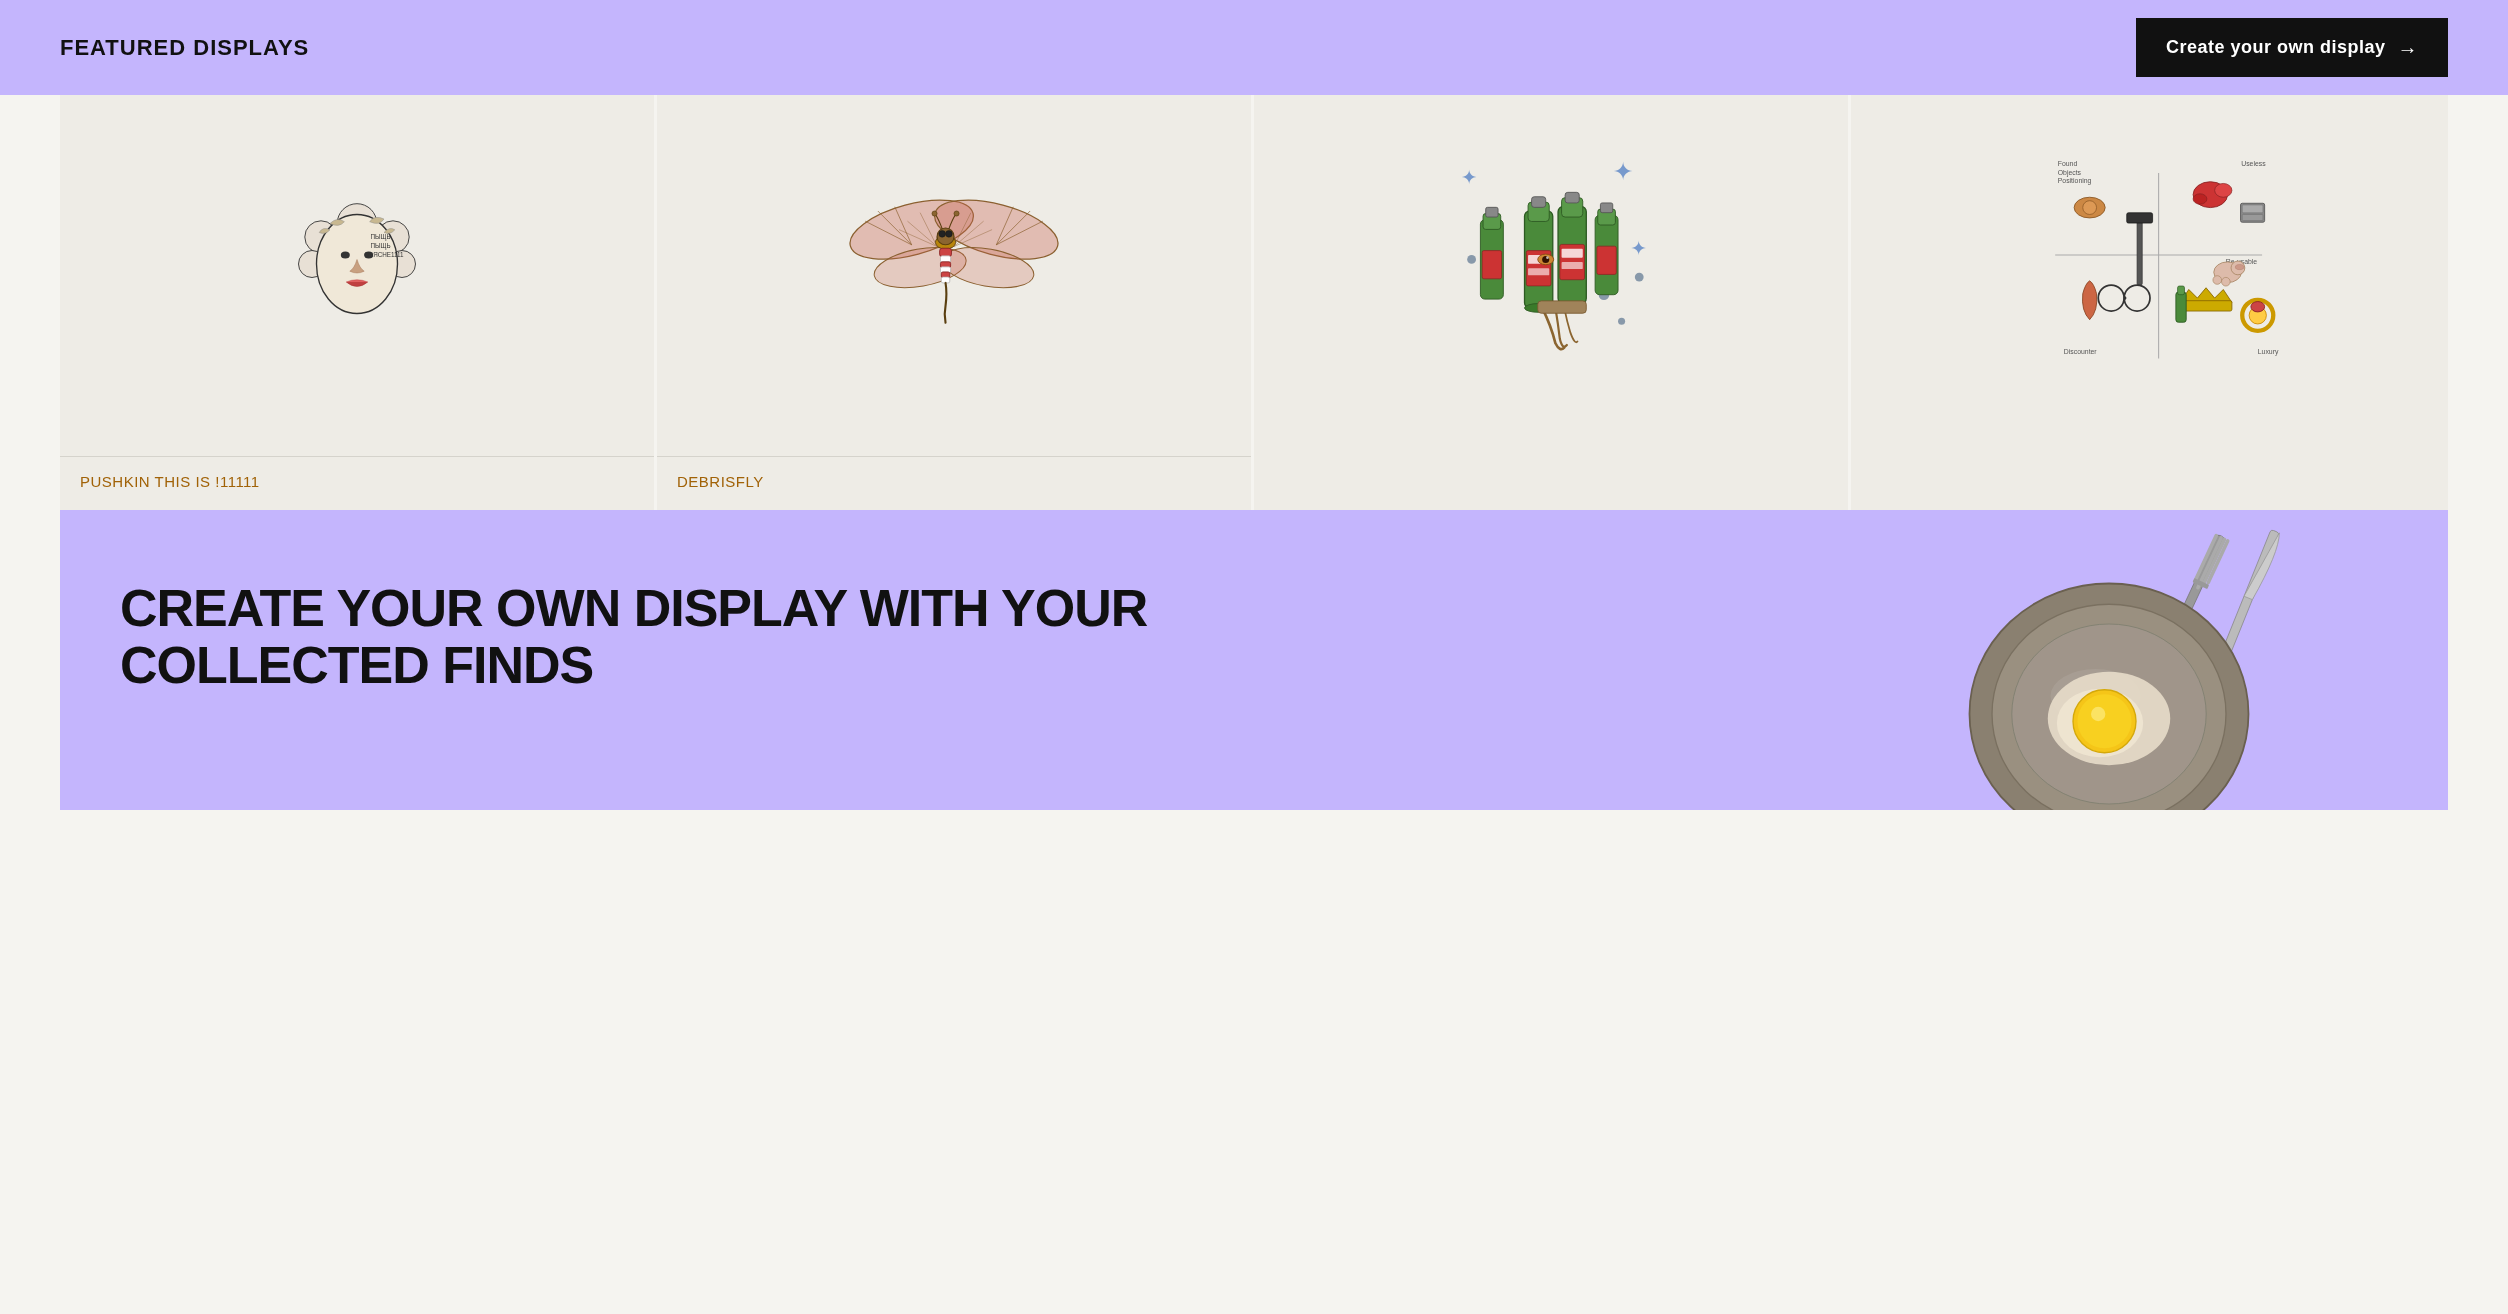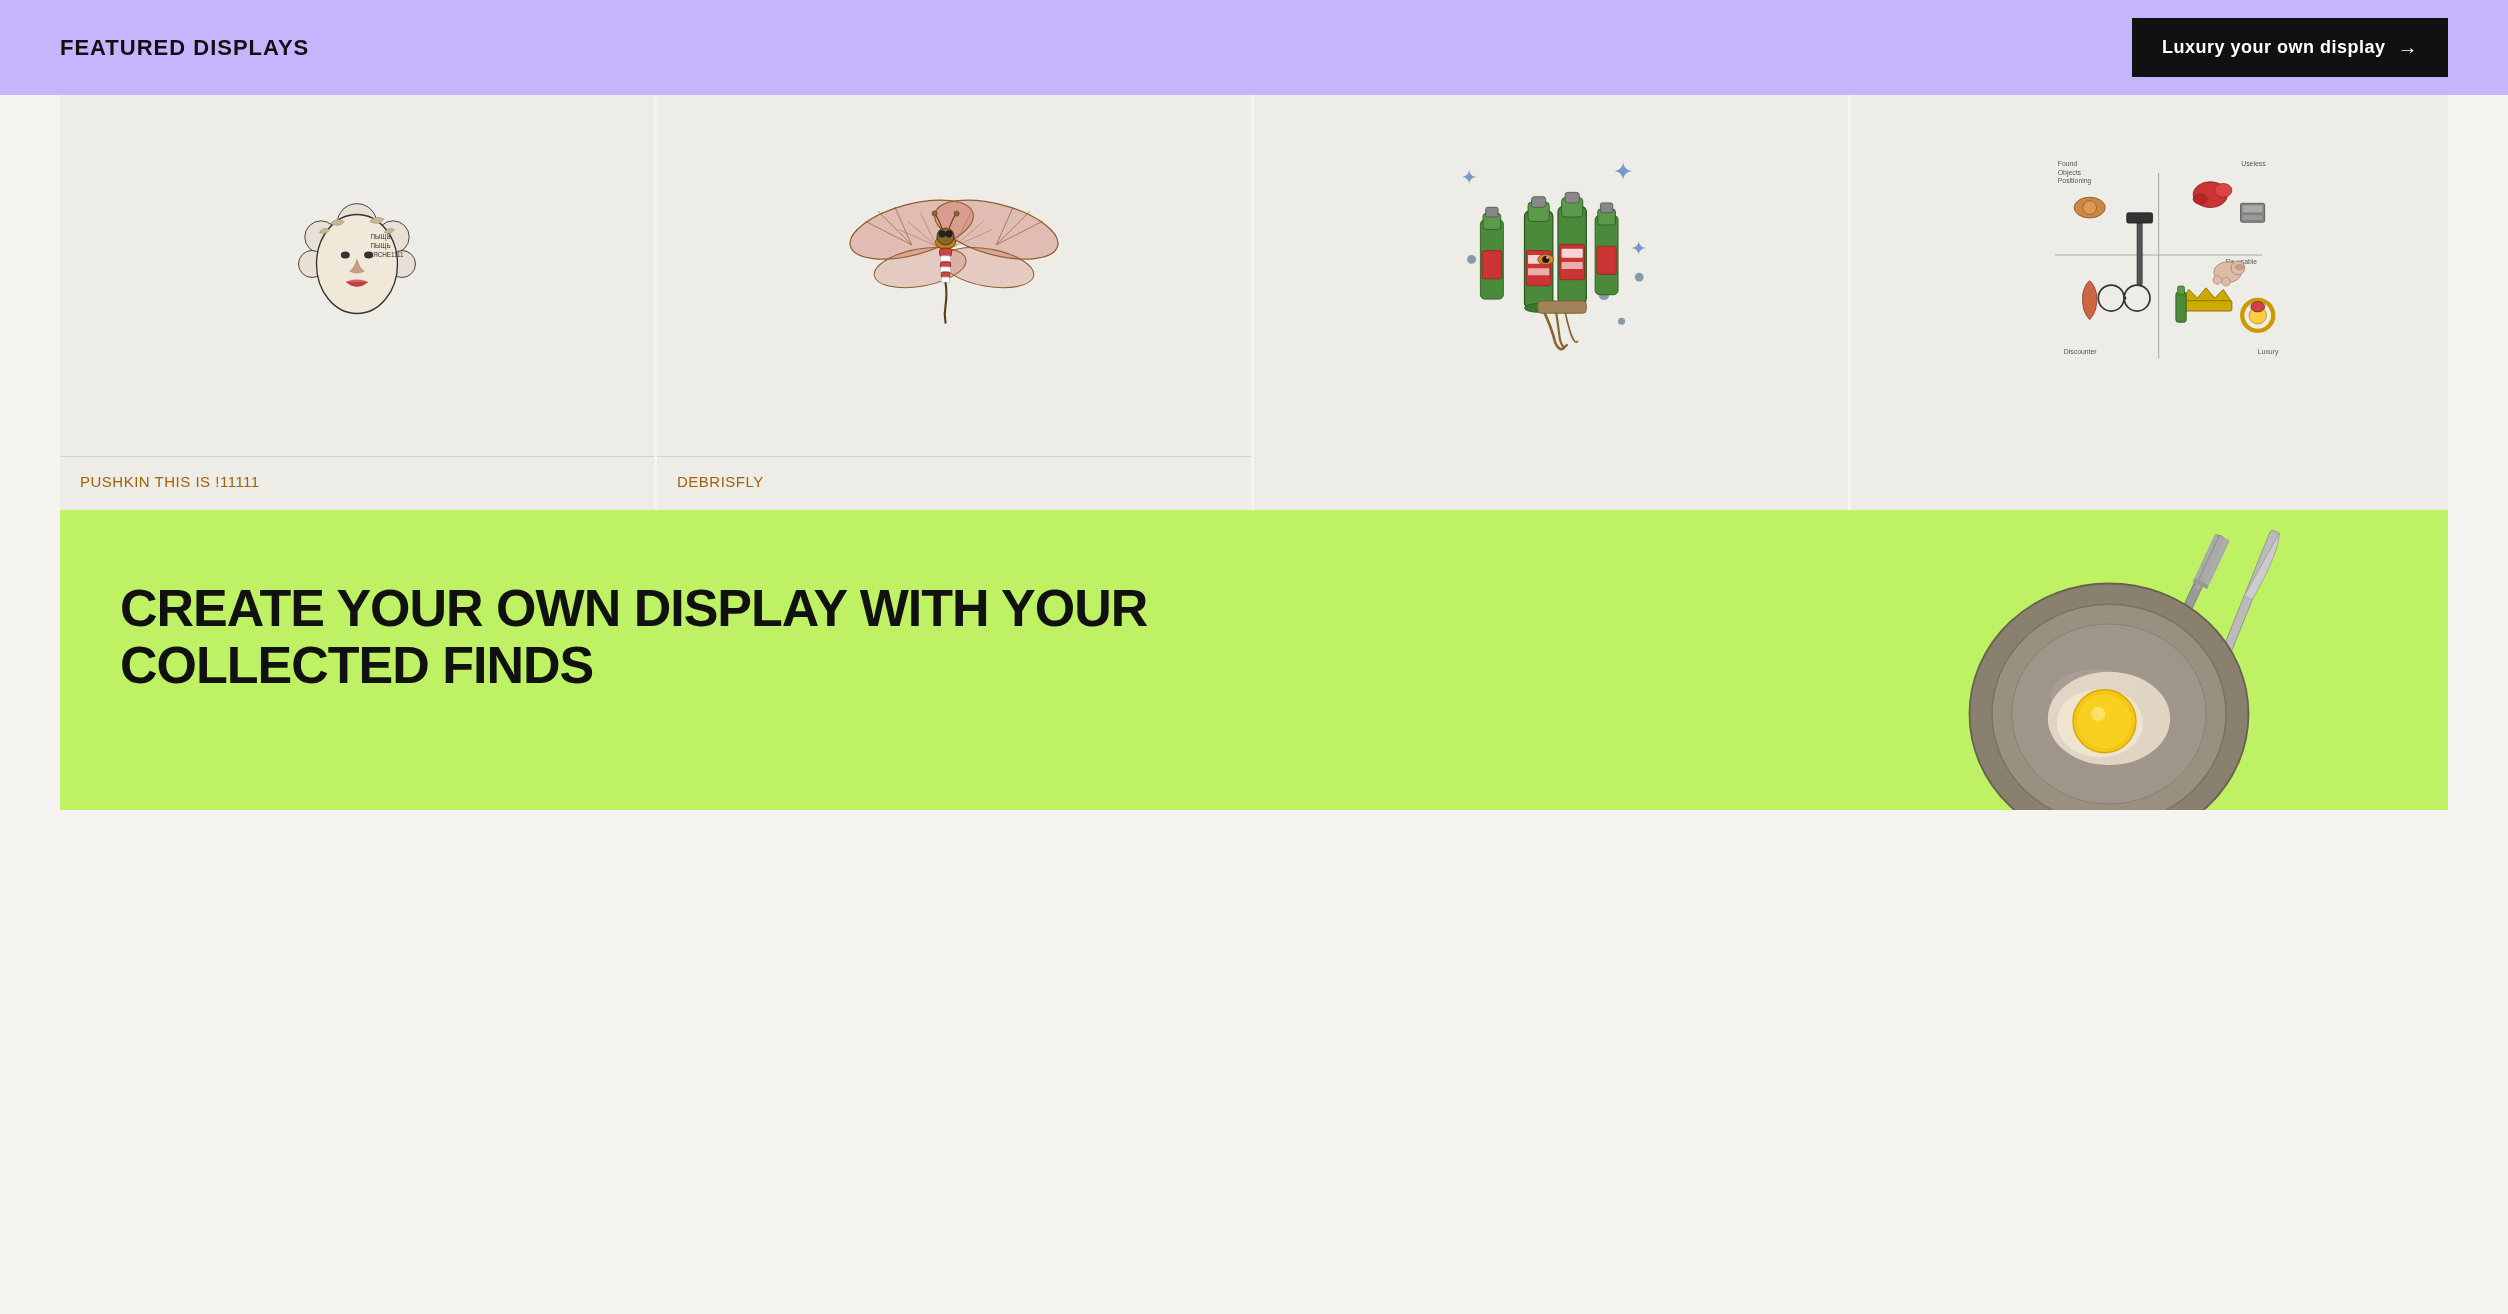--- a/index.html
+++ b/index.html
@@ -88,21 +88,21 @@
       font-weight: 400;
       text-transform: uppercase;
       letter-spacing: 0.5px;
       color: #a16207;
       border-top: 1px solid #d5d3cc;
       margin-top: 41px;
     }
 
     
     .cta-section {
-      background-color: #bef264;
+      background-color: #c4b5fd;
       margin: 0 60px;
       margin-top: 0;
       padding: 70px 60px;
       display: flex;
       align-items: flex-start;
       justify-content: space-between;
       min-height: 300px;
       position: relative;
       overflow: hidden;
     }
@@ -127,21 +127,21 @@
       align-items: flex-end;
       justify-content: center;
     }
   </style>
 </head>
 <body>
 
 <div class="header-bar">
   <h1 class="featured-title">FEATURED DISPLAYS</h1>
   <button class="create-btn">
-    <span>Luxury your own display</span>
+    <span>Create your own display</span>
     <span class="arrow-icon">→</span>
   </button>
 </div>
 
 <div class="displays-grid">
 
   <div class="display-card">
     <div class="display-card-image">
       <svg viewBox="0 0 200 200" width="200" height="180">
 

